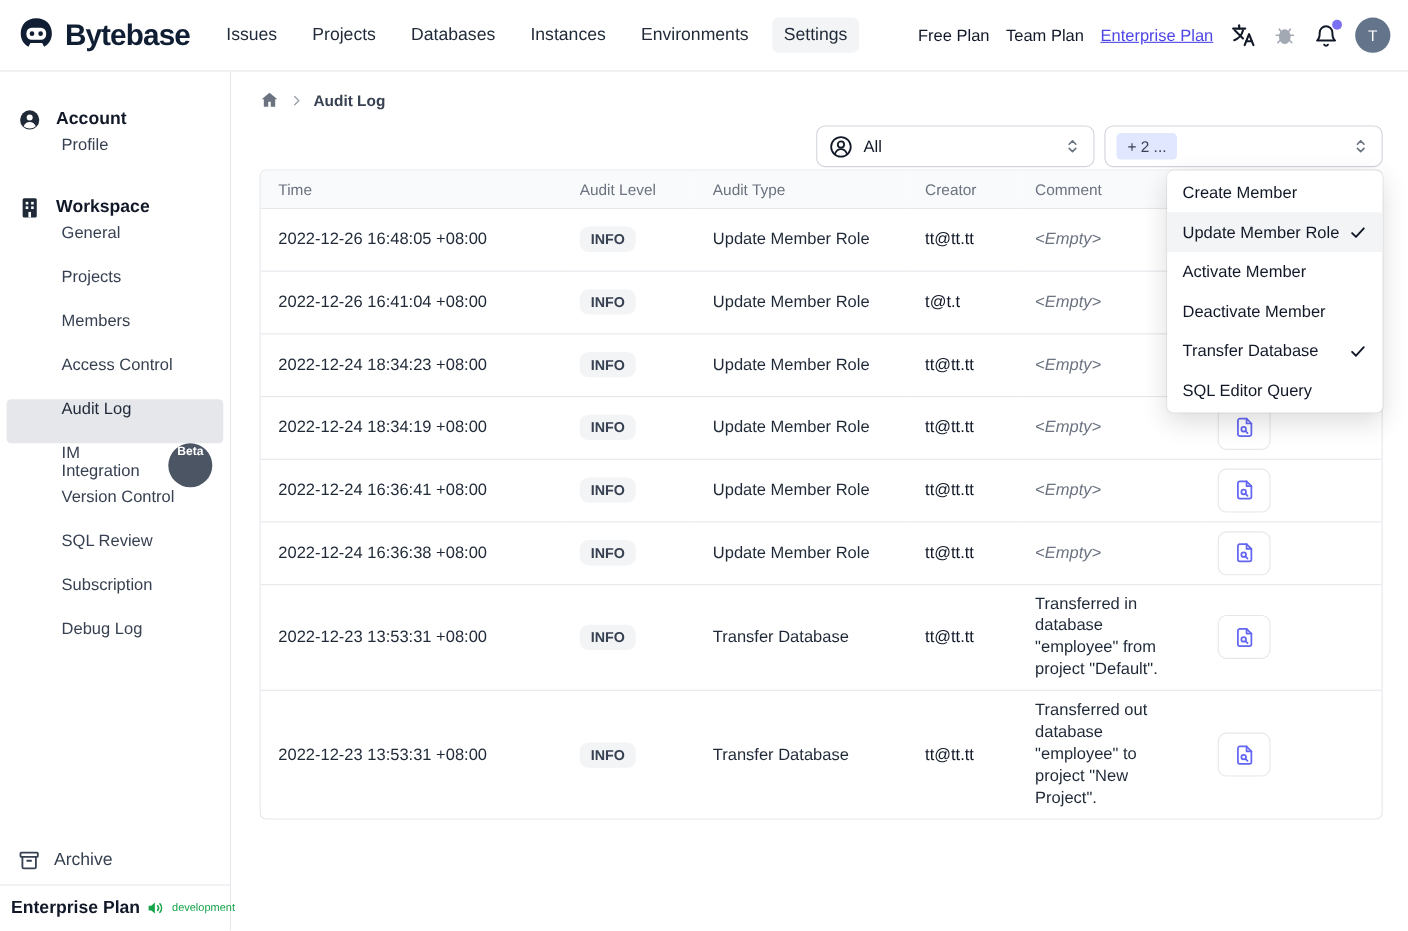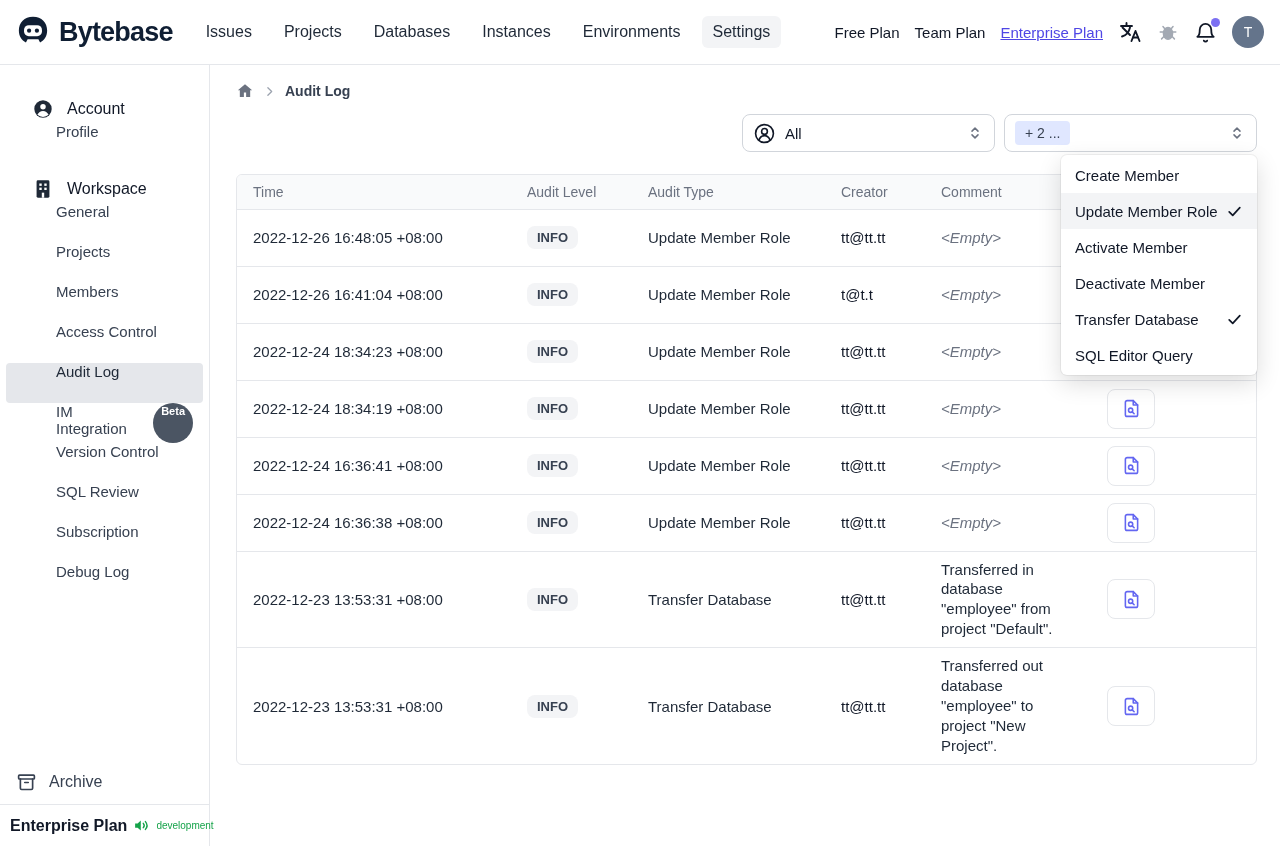--- a/index.html
+++ b/index.html
@@ -30,21 +30,21 @@
     width:32px; height:32px; border-radius:50%; background:#64748b;
     color:#fff; font-size:14px; display:flex; align-items:center; justify-content:center; cursor:pointer;
   }
   
   .layout { display:flex; height:781px; }
   .sidebar {
     width:210px; border-right:1px solid #e5e7eb; flex:0 0 210px;
     display:flex; flex-direction:column; padding-top:18px;
   }
   .back-btn { display:flex; align-items:center; gap:10px; padding:2px 16px; height:24px; font-size:16px; color:#374151; cursor:pointer; }
-  .group-label { display:flex; align-items:center; gap:13px; padding:0 32px; height:28px; margin-top:12px; font-size:16px; font-weight:400; color:#111827; }
+  .group-label { display:flex; align-items:center; gap:13px; padding:0 16px; height:28px; margin-top:12px; font-size:16px; font-weight:700; color:#111827; }
   .side-item {
     margin:0 6px; padding:0 10px 0 50px; height:40px; display:flex; 
     font-size:15px; color:#374151; border-radius:4px; cursor:pointer;
   }
   .side-item.active { background:#e5e7eb; color:#1f2937; }
   .beta-badge {
     margin-left:8px; background:#4b5563; color:#fff; font-size:11px; font-weight:600;
     padding:2px 8px; border-radius:9999px;
   }
   .sidebar-spacer { flex:1; }
@@ -61,21 +61,21 @@
   .crumb-current { font-size:14px; font-weight:600; color:#374151; }
   .filter-row { display:flex; justify-content:flex-end; gap:9px; margin-top:11px; }
   .select {
     width:253px; height:38px; border:1px solid #d1d5db; border-radius:8px; background:#fff;
     display:flex; align-items:center; gap:9px; padding:0 10px; cursor:pointer;
   }
   .select-value { font-size:15px; color:#111827; }
   .select .chev { margin-left:auto; display:flex; }
   .type-pill { background:#e0e7ff; border-radius:4px; padding:4px 10px; font-size:14px; color:#374151; }
   
-  .table-wrap { margin-top:22px; border:1px solid #e5e7eb; border-radius:6px; overflow:hidden; }
+  .table-wrap { margin-top:2px; border:1px solid #e5e7eb; border-radius:6px; overflow:hidden; }
   table { width:100%; border-collapse:collapse; }
   thead th {
     background:#f9fafb; color:#6b7280; font-size:14px; font-weight:400; text-align:left;
     height:34px; padding:0 16px; border-bottom:1px solid #e5e7eb;
   }
   tbody tr { height:56px; }
   tbody tr + tr td { border-top:1px solid #e5e7eb; }
   tbody td { padding:8px 16px; font-size:15px; color:#1f2937; vertical-align:middle; }
   .badge-info {
     display:inline-block; background:#f3f4f6; border-radius:8px; padding:4px 10px;

